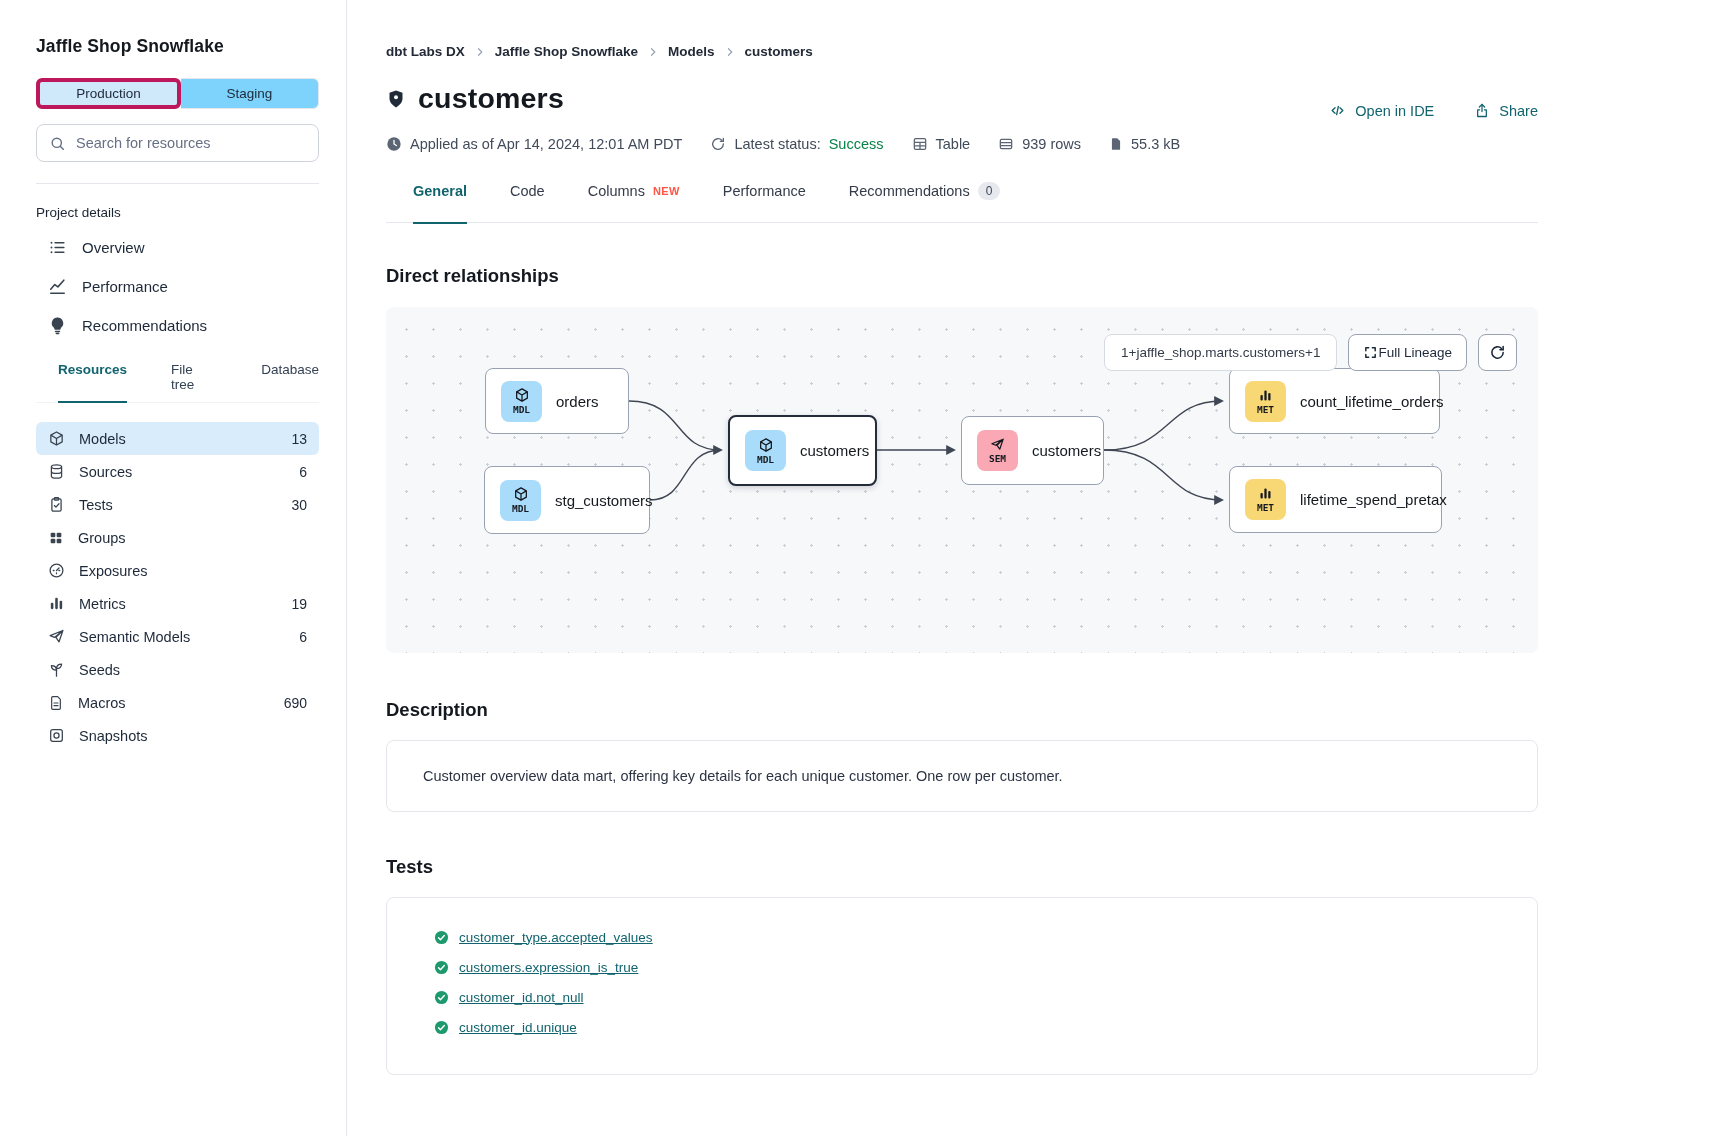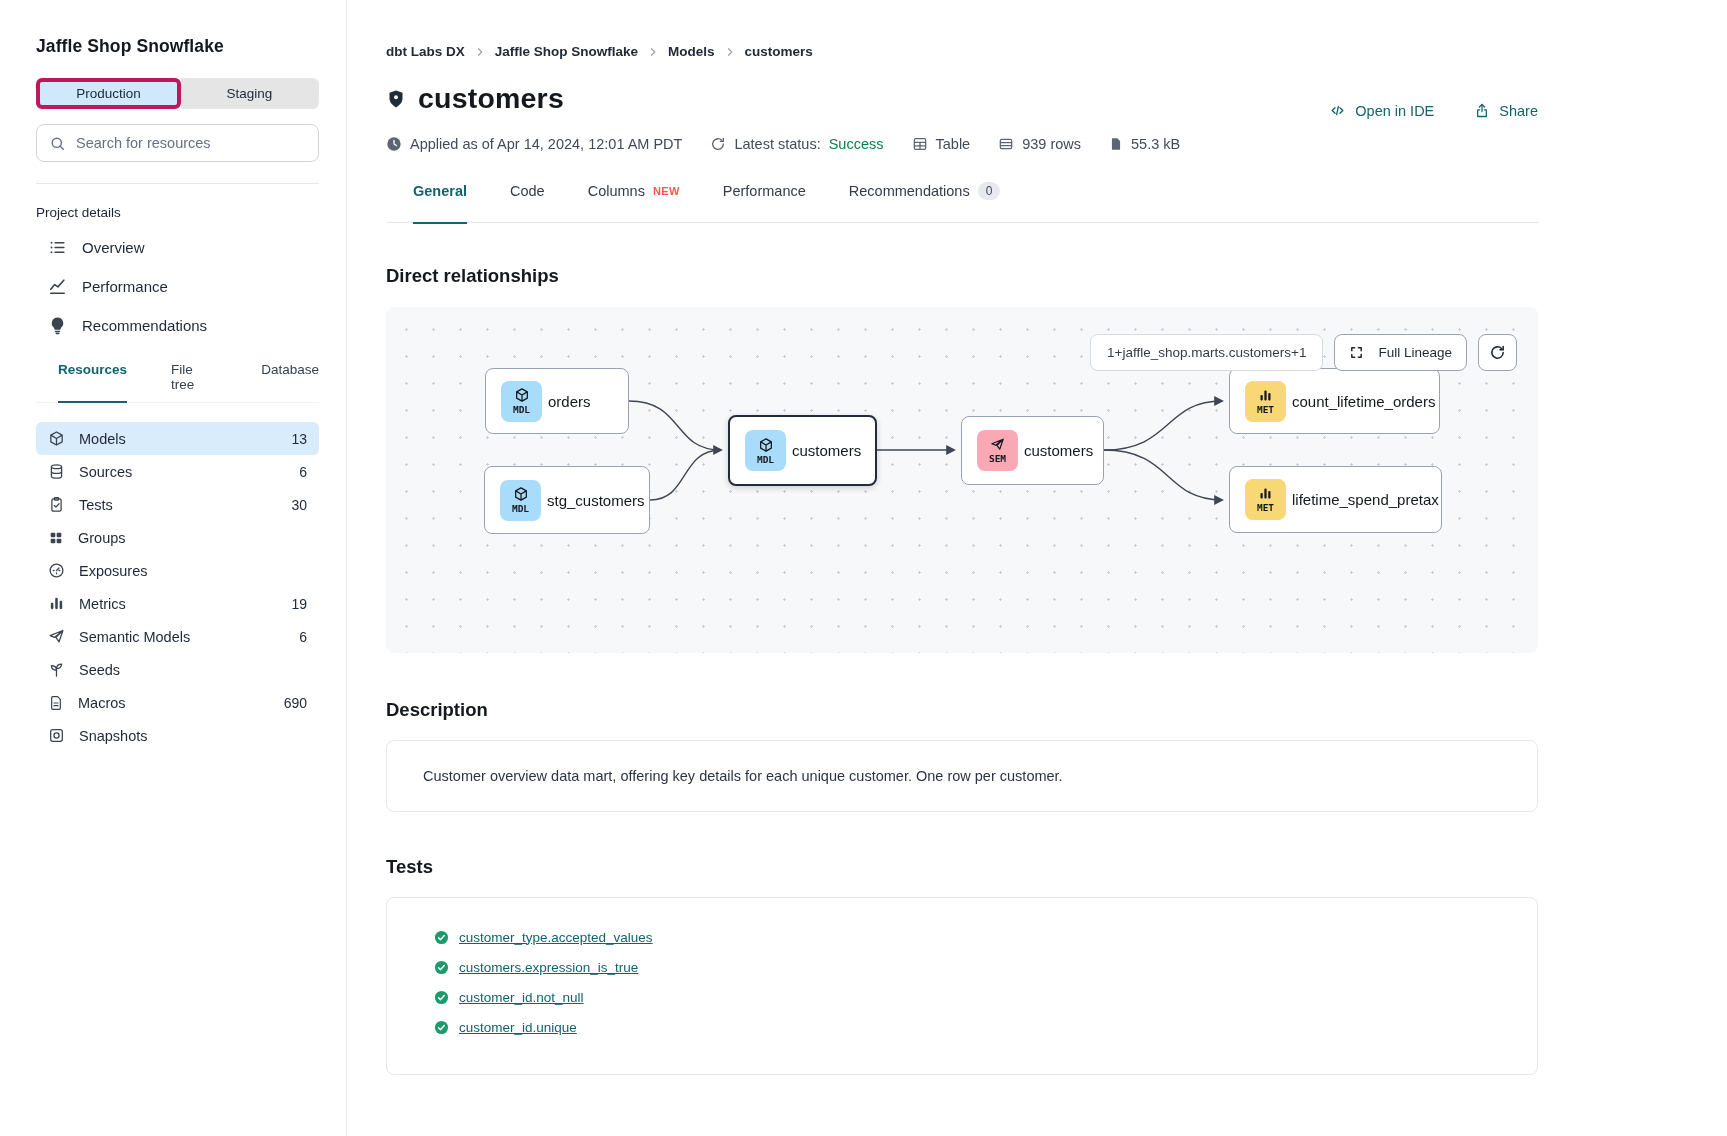--- a/index.html
+++ b/index.html
@@ -15,21 +15,21 @@
     position:absolute; left:0; top:0; width:347px; height:1136px;
     background:#fff; border-right:1px solid #e4e7ec; padding:36px 27px 0 36px;
   }
   .project-title { font-size:17.5px; font-weight:700; color:#14181f; letter-spacing:.1px; }
   .env-tabs { display:flex; margin-top:21px; }
   .env-tab {
     flex:1; height:31px; display:flex; align-items:center; justify-content:center;
     font-size:13.5px; color:#1d2939; cursor:pointer;
   }
   .env-tab.active { background:#cfe8fa; border:4px solid #be185d; border-radius:6px; position:relative; z-index:1; }
-  .env-tab.inactive { background:#e5e5e5; border:1px solid #e4e7ec; border-left:none; border-radius:0 6px 6px 0; }
+  .env-tab.inactive { background:#7dd3fc; border:1px solid #e4e7ec; border-left:none; border-radius:0 6px 6px 0; }
   .search-box {
     margin-top:15px; height:38px; border:1px solid #cfd4dc; border-radius:8px;
     display:flex; align-items:center; gap:10px; padding:0 12px; background:#fff;
   }
   .search-box input {
     border:none; outline:none; flex:1; font-size:14.5px; color:#344054;
     font-family:"Liberation Sans", sans-serif; background:transparent;
   }
   .search-box input::placeholder { color:#667085; }
   .sidebar-divider { border:none; border-top:1px solid #e4e7ec; margin-top:21px; }
@@ -84,28 +84,28 @@
     background-image:radial-gradient(circle, #c9ced7 1.1px, transparent 1.1px);
     background-size:27px 27px; background-position:7px 9px;
   }
   .lineage-controls { position:absolute; top:27px; right:21px; display:flex; gap:11px; z-index:3; }
   .lineage-badge {
     background:#fff; border:1px solid #d6dae1; border-radius:8px; height:37px;
     display:flex; align-items:center; padding:8px 16px; font-size:13.5px; color:#343b49;
   }
   .lineage-btn {
     background:#fff; border:1px solid #9aa3b1; border-radius:8px; height:37px;
-    display:flex; align-items:center; gap:14px; padding:0 14px;
+    display:flex; align-items:center; gap:0; padding:0 14px;
     font-size:13.5px; color:#1d2939; cursor:pointer;
   }
   .refresh-square { width:39px; justify-content:center; padding:0; }
   .edges { position:absolute; left:0; top:0; width:100%; height:100%; z-index:1; }
   .lnode {
     position:absolute; z-index:2; background:#fff; border:1px solid #98a2b3; border-radius:8px;
-    display:flex; align-items:center; gap:6px; padding:0 15px; cursor:pointer;
+    display:flex; align-items:center; gap:14px; padding:0 15px; cursor:pointer;
   }
   .lnode.selected { border:2px solid #232c3a; box-shadow:0 2px 6px rgba(16,24,40,.18); }
   .tile { width:41px; height:41px; border-radius:8px; display:flex; flex-direction:column; align-items:center; justify-content:center; flex:none; color:#14181f; }
   .tile-mdl { background:#a9dcfb; }
   .tile-sem { background:#f9a8b4; }
   .tile-met { background:#f8d775; }
   .tile-label { font-size:9.5px; font-weight:700; font-family:"DejaVu Sans Mono", monospace; margin-top:1px; }
   .node-label { font-size:15px; color:#14181f; white-space:nowrap; }
 
   

